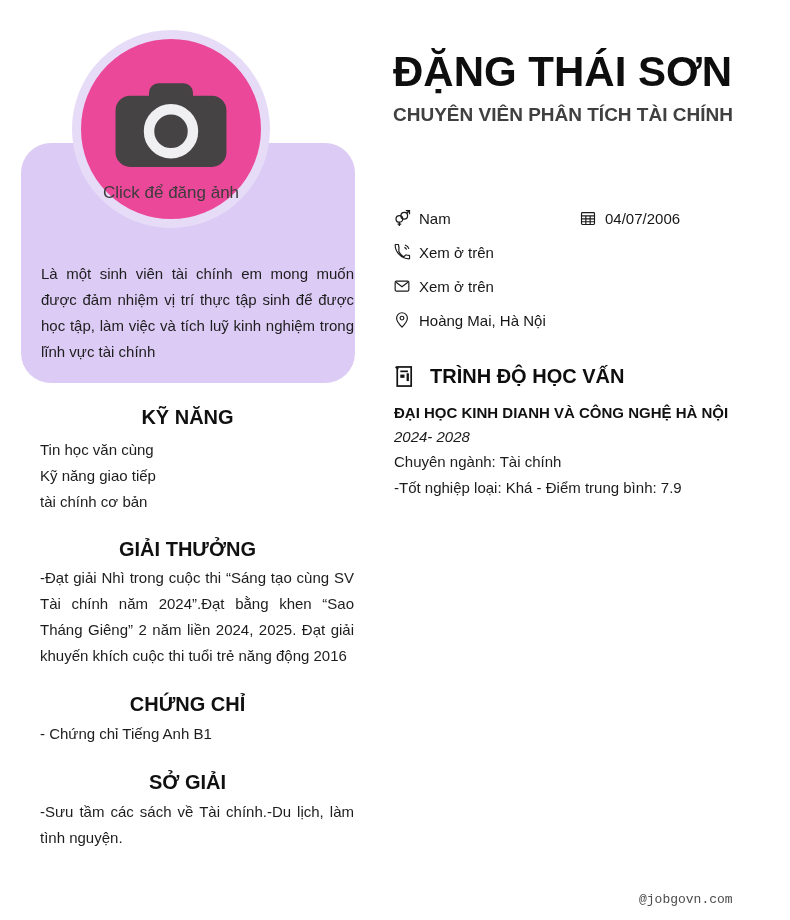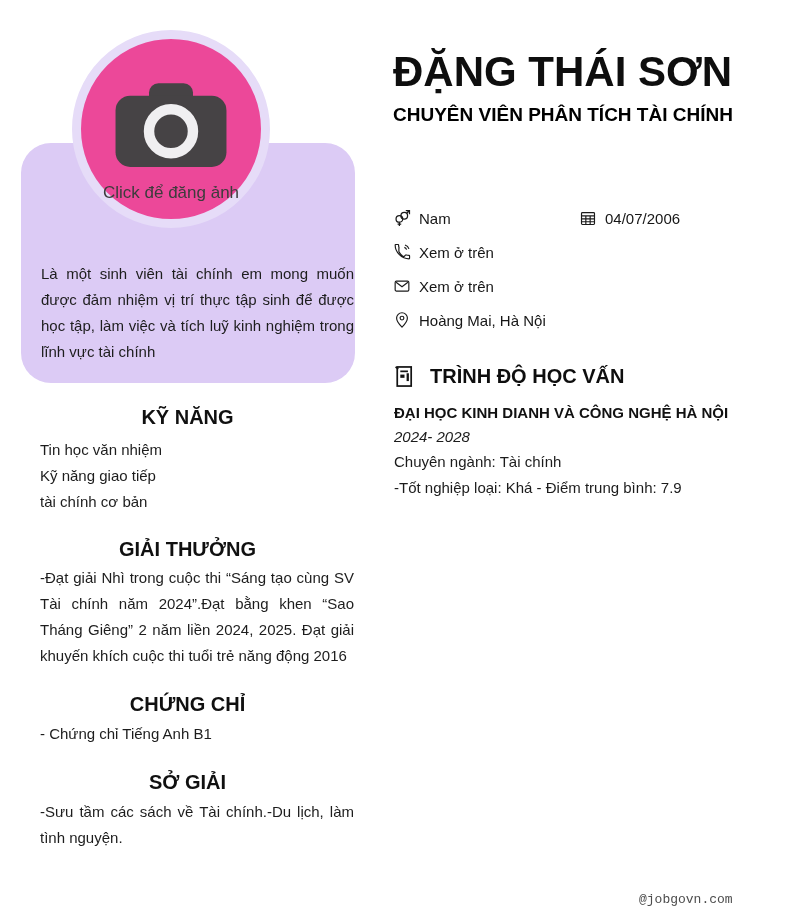--- a/index.html
+++ b/index.html
@@ -43,21 +43,21 @@
   .head-certs  { top:693px; }   .body-certs  { top:721px; }
   .head-hobby  { top:771px; }   .body-hobby  { top:799px; }
 
   
   .name {
     position:absolute; left:393px; top:48px; font-size:42px; font-weight:bold;
     color:#0e0e0e; line-height:48px; white-space:nowrap;
   }
   .job-title {
     position:absolute; left:393px; top:104px; font-size:19px; font-weight:bold;
-    color:#000000; white-space:nowrap;
+    color:#404040; white-space:nowrap;
   }
   .info-row {
     position:absolute; display:flex; align-items:center; gap:8px;
     font-size:15px; color:#161616; height:24px;
   }
   .r1a { left:393px; top:206px; } .r1b { left:579px; top:206px; }
   .r2  { left:393px; top:240px; } .r3  { left:393px; top:274px; }
   .r4  { left:393px; top:308px; }
   .icon { flex:0 0 auto; display:block; }
 
@@ -88,21 +88,21 @@
       <rect x="2" y="16" width="106" height="68" rx="14" fill="#464345"></rect>
       <circle cx="55" cy="50" r="21" fill="none" stroke="#f0eff1" stroke-width="10"></circle>
     </svg>
     <div class="photo-label">Click để đăng ảnh</div>
   </div>
 
   <div class="intro-text">Là một sinh viên tài chính em mong muốn được đảm nhiệm vị trí thực tập sinh để được học tập, làm việc và tích luỹ kinh nghiệm trong lĩnh vực tài chính</div>
 
   <div class="sec-head head-skills">KỸ NĂNG</div>
   <div class="sec-body body-skills">
-    <div>Tin học văn nhiệm</div>
+    <div>Tin học văn cùng</div>
     <div>Kỹ năng giao tiếp</div>
     <div>tài chính cơ bản</div>
   </div>
 
   <div class="sec-head head-awards">GIẢI THƯỞNG</div>
   <div class="sec-body body-awards justify">-Đạt giải Nhì trong cuộc thi “Sáng tạo cùng SV Tài chính năm 2024”.Đạt bằng khen “Sao Tháng Giêng” 2 năm liền 2024, 2025.  Đạt giải khuyến khích cuộc thi tuổi trẻ năng động 2016</div>
 
   <div class="sec-head head-certs">CHỨNG CHỈ</div>
   <div class="sec-body body-certs">- Chứng chỉ Tiếng Anh B1</div>
 

